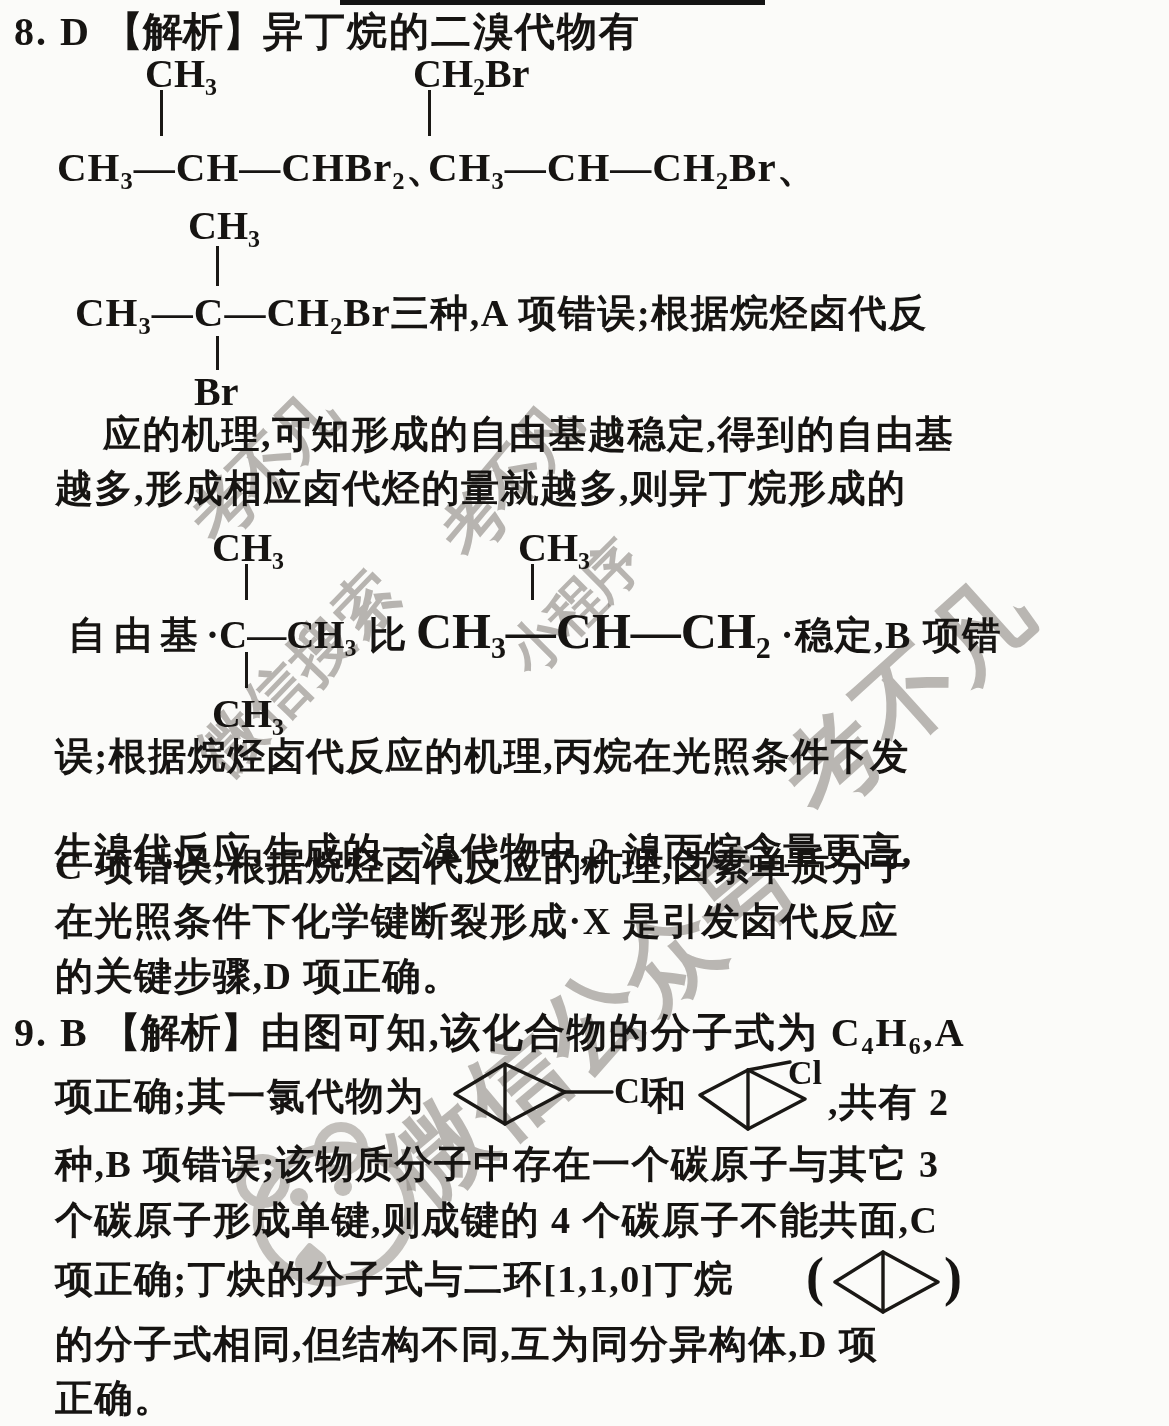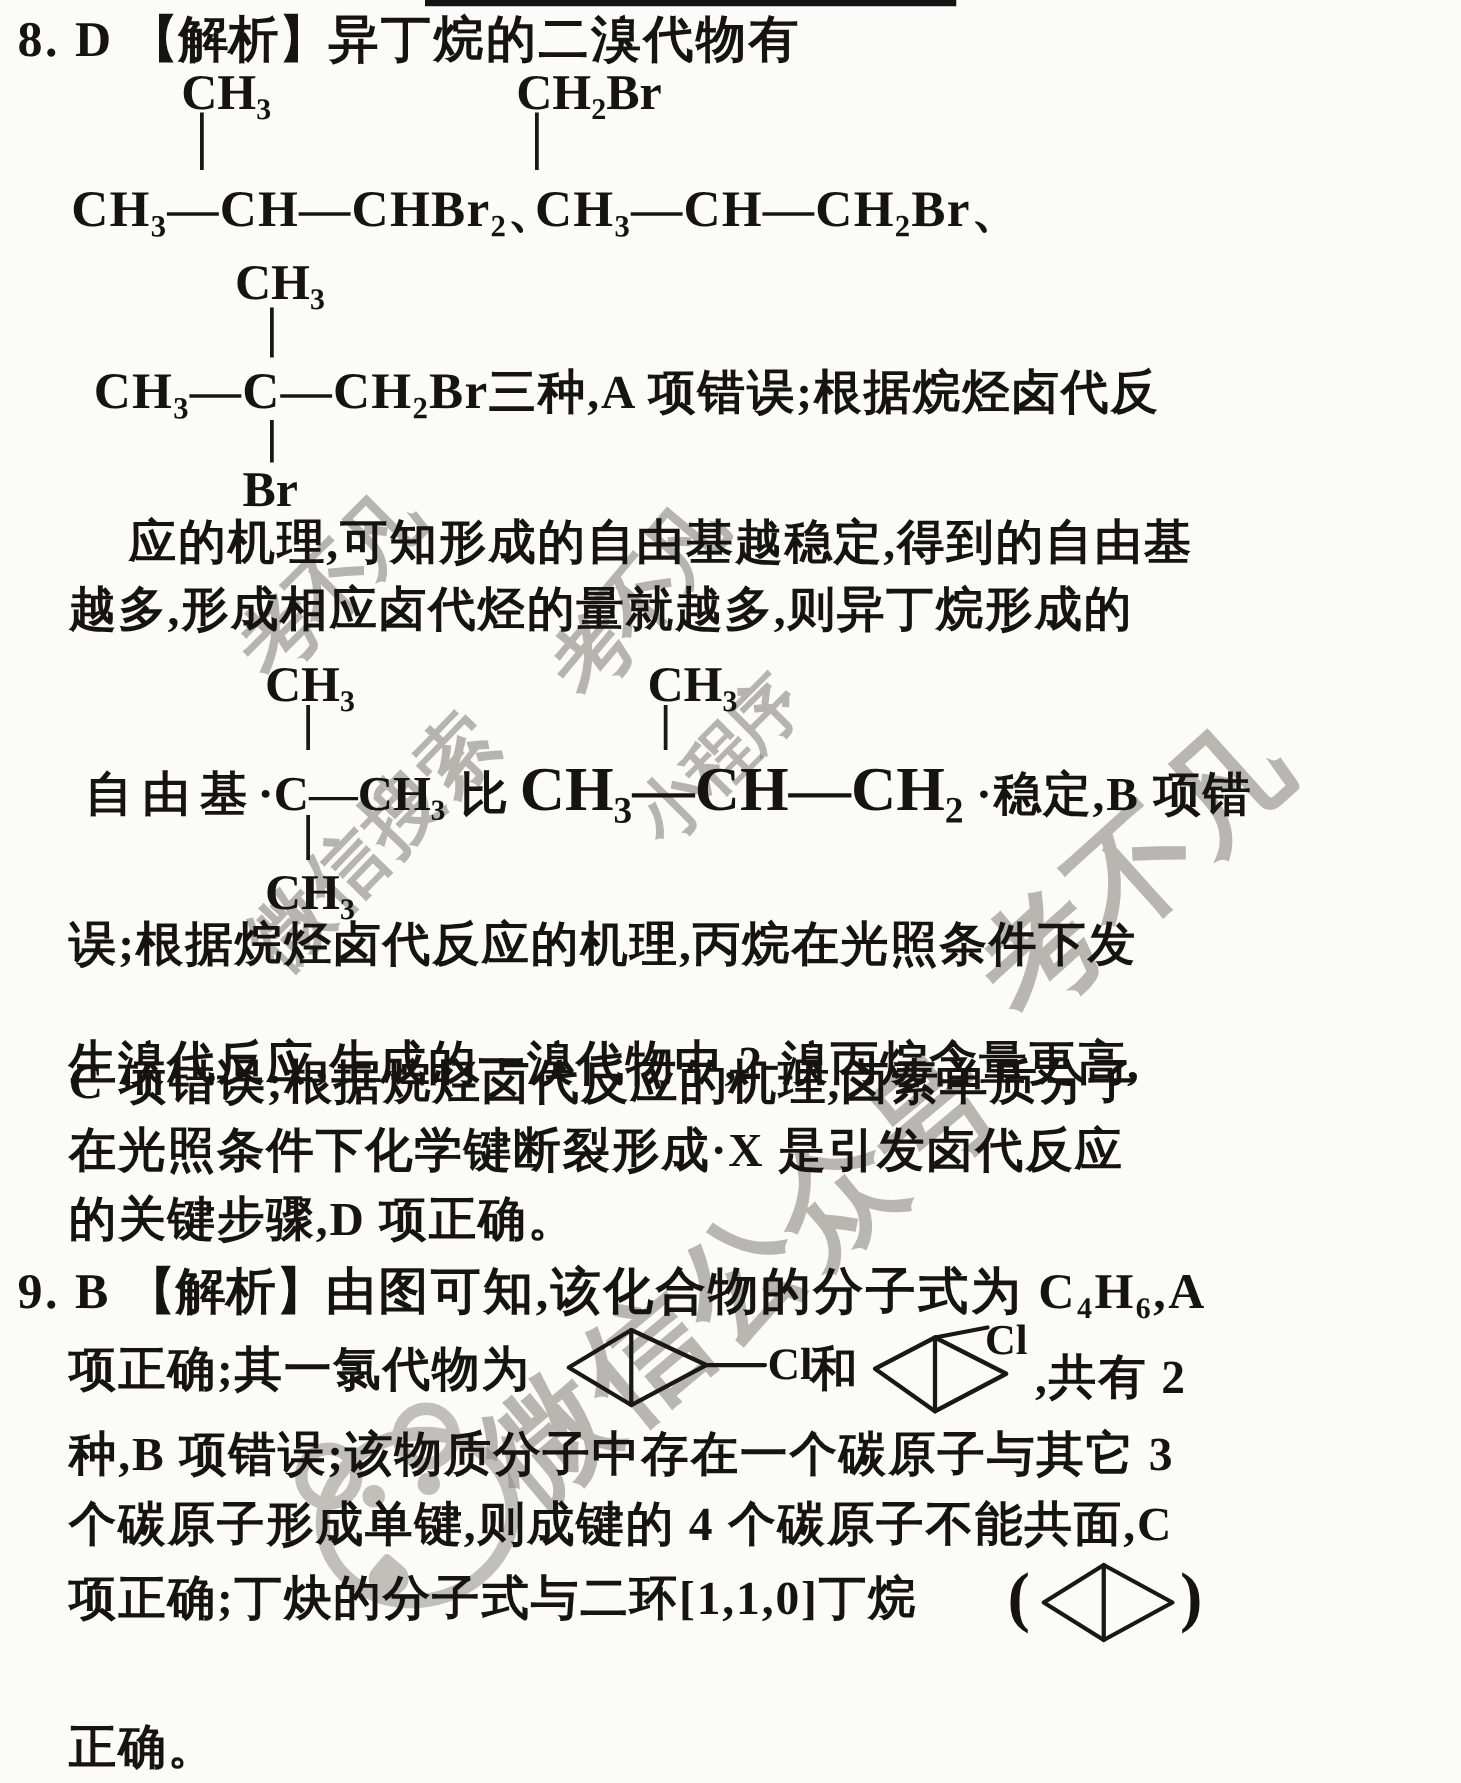--- a/index.html
+++ b/index.html
@@ -142,15 +142,16 @@
   <div>
     <div class="abs cjk" style="left:55px;top:1257px;">项正确;丁炔的分子式与二环[1,1,0]丁烷</div>
     <div class="abs paren" style="left:806px;top:1250px;">(</div>
     <svg class="abs" style="left:830px;top:1246px;" width="112" height="70" viewBox="0 0 112 70">
       <path class="bondline" d="M5,36 L53,6 L108,36 L53,66 Z"></path>
       <line class="bondline" x1="53" y1="6" x2="53" y2="66"></line>
     </svg>
     <div class="abs paren" style="left:944px;top:1250px;">)</div>
   </div>
 
+  <div class="abs cjk" style="left:55px;top:1322px;">的分子式相同,但结构不同,互为同分异构体,D 项</div>
   <div class="abs cjk" style="left:55px;top:1376px;">正确。</div>
 
 </div>
 
 </body></html>

